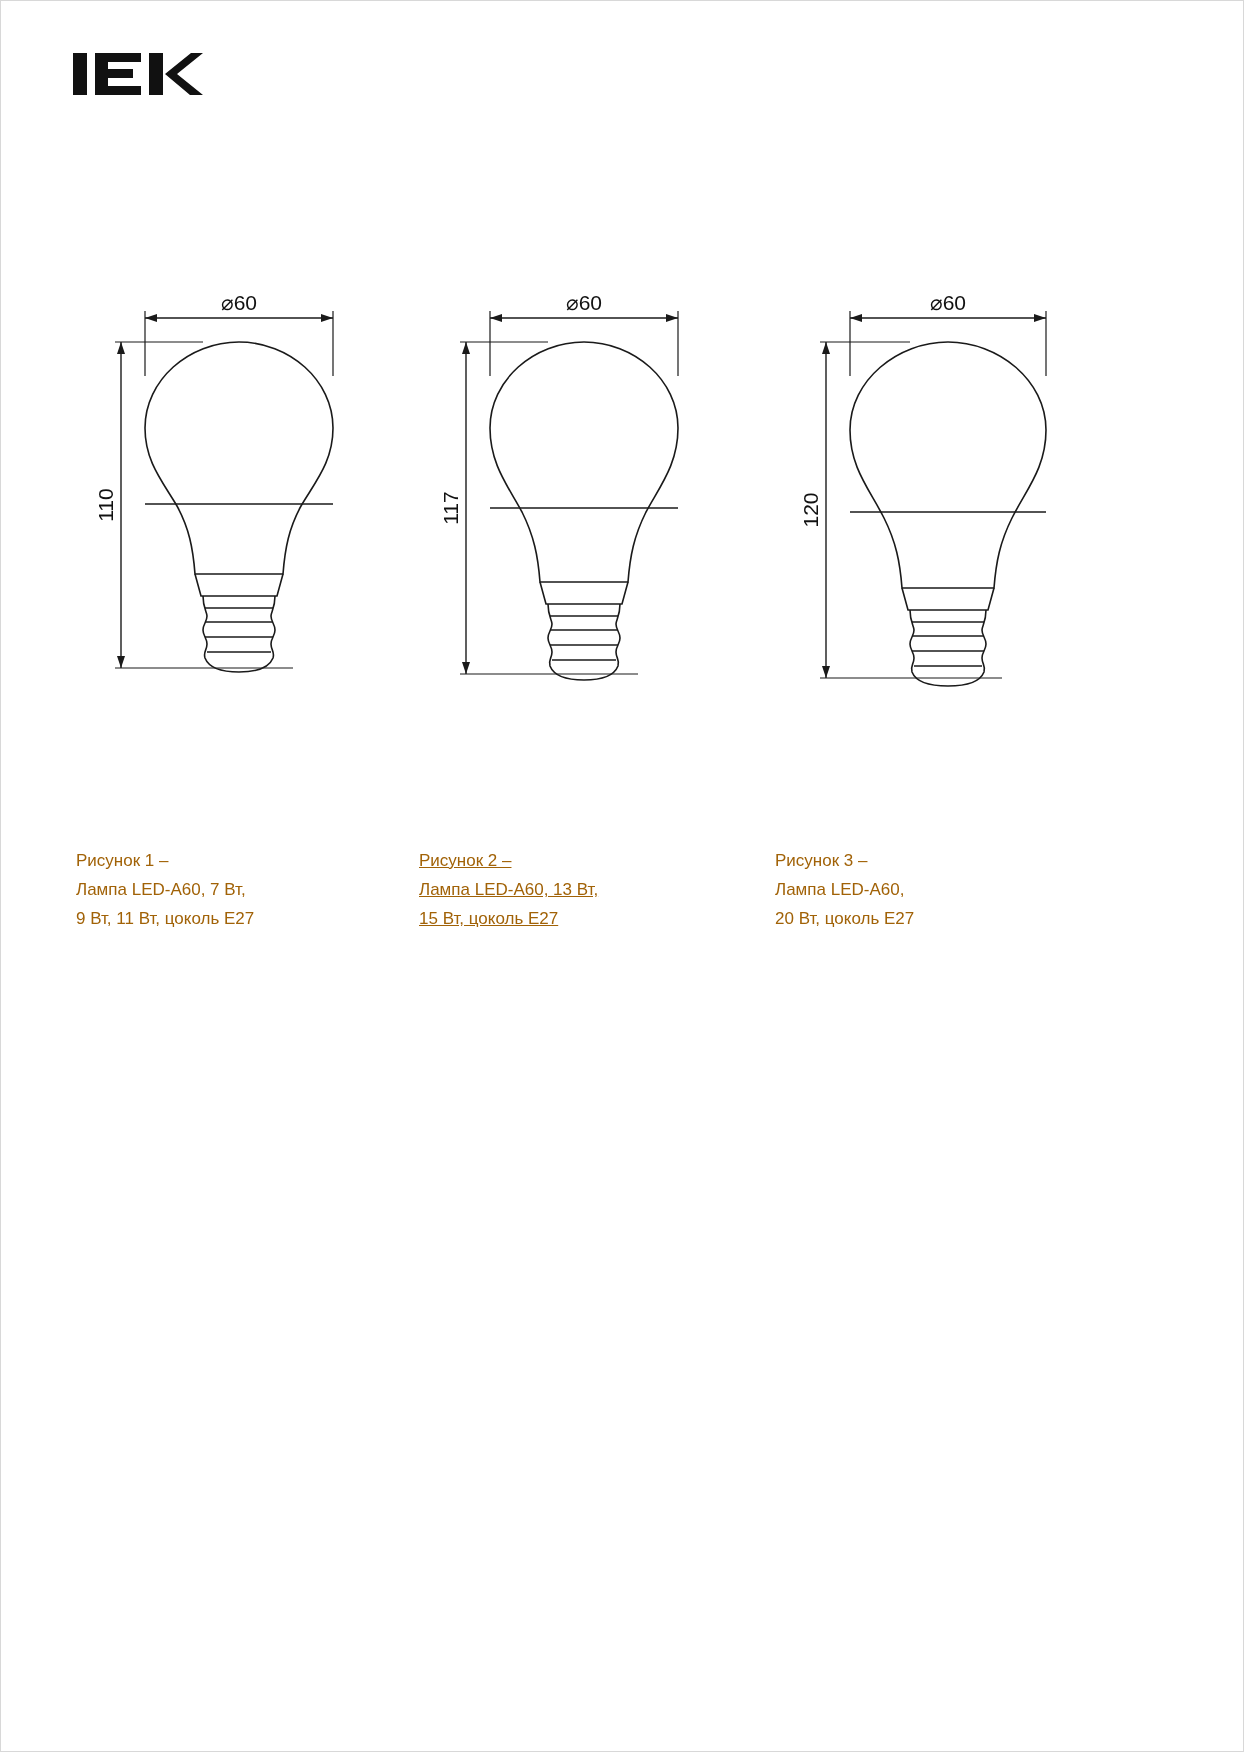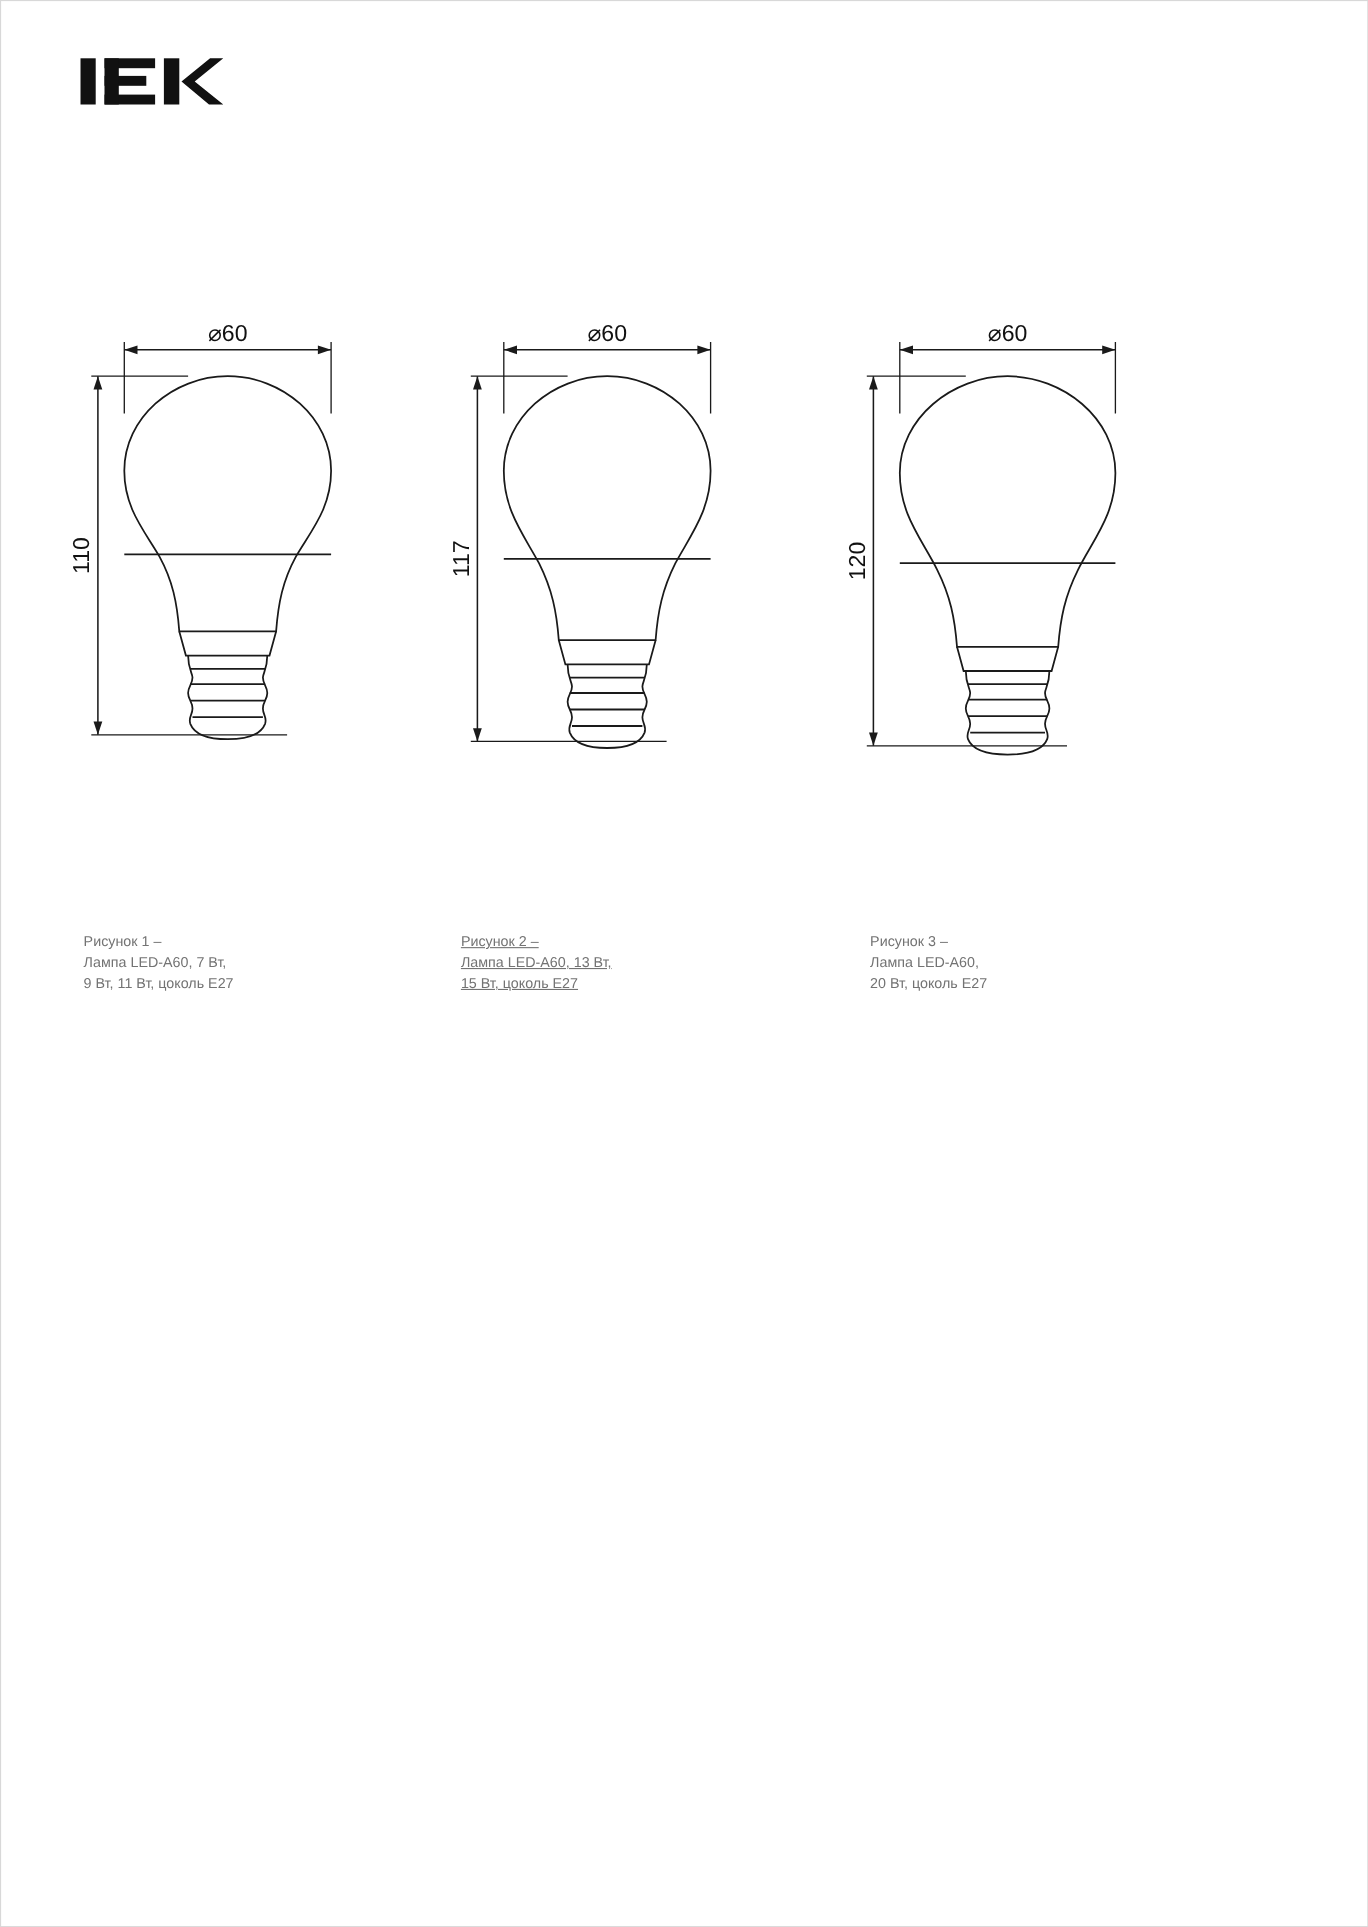--- a/index.html
+++ b/index.html
@@ -37,42 +37,43 @@
     left: 0;
     top: 255px;
     width: 1244px;
     height: 460px;
   }
   .figure {
     position: absolute;
     top: 0;
     width: 340px;
     height: 460px;
+    margin-left: 32px;
   }
   .fig1 { left: 60px; }
   .fig2 { left: 405px; }
   .fig3 { left: 765px; }
 
   .captions {
     position: absolute;
     left: 0;
     top: 845px;
     width: 1244px;
   }
   .caption {
     position: absolute;
     top: 0;
-    font-size: 13px;
-    line-height: 19px;
-    color: #737373;
+    font-size: 17px;
+    line-height: 29px;
+    color: #a16207;
     white-space: pre-line;
   }
   .cap1 { left: 75px; width: 320px; }
   .cap2 { left: 418px; width: 330px; text-decoration: underline; }
-  .cap3 { left: 790px; width: 330px; }
+  .cap3 { left: 774px; width: 330px; }
 
   svg { display: block; }
   .dimline { stroke: #1a1a1a; stroke-width: 1.4; fill: none; }
   .thinline { stroke: #1a1a1a; stroke-width: 1.2; fill: none; }
   .bulbline { stroke: #1a1a1a; stroke-width: 1.6; fill: none; }
   .dimtext {
     font-family: "Liberation Sans", sans-serif;
     font-size: 21px;
     fill: #111111;
   }

